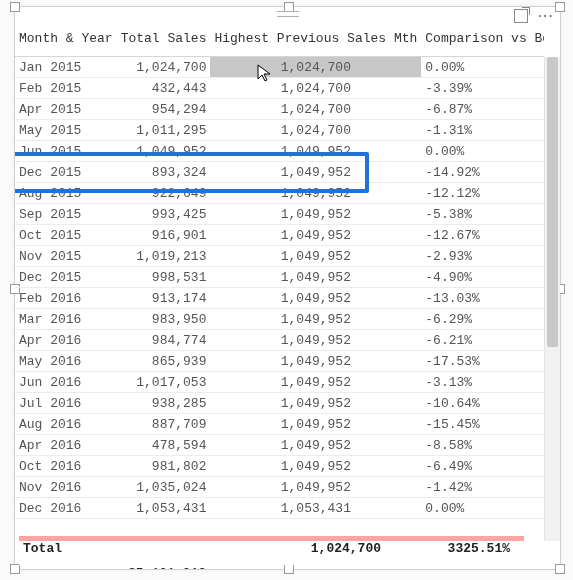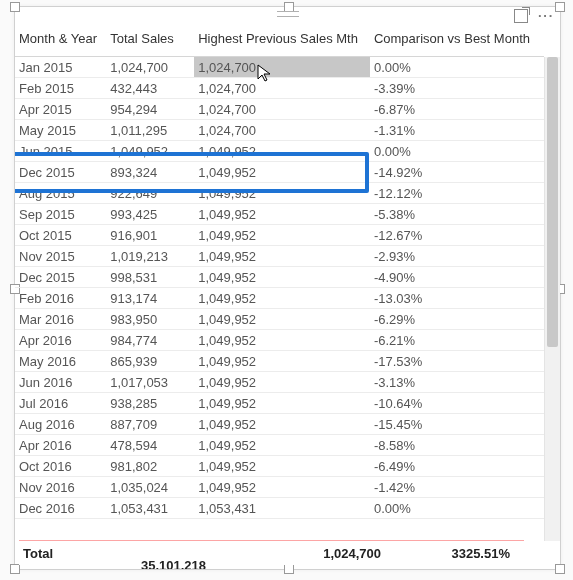--- a/index.html
+++ b/index.html
@@ -88,20 +88,21 @@
     bottom: 0;
     display: flex;
   }
 
   .table-wrap {
     flex: 1;
     position: relative;
     overflow: hidden;
     padding-left: 4px;
     padding-right: 16px;
+    font-family: Liberation Mono, monospace;
   }
 
   table {
     border-collapse: collapse;
     width: 100%;
   }
   thead th {
     font-weight: 400;
     color: #333;
     font-size: 13px;
@@ -111,22 +112,22 @@
     background: #fff;
   }
   tbody td {
     padding: 2.5px 4px;
     border-bottom: 1px solid #ececec;
     font-size: 13px;
     color: #555;
     white-space: nowrap;
   }
   .col-month { text-align: left; width: 88px; }
-  .col-sales { text-align: left; width: 95px; }
-  .col-prev  { text-align: left; width: 175px; }
+  .col-sales { text-align: right; width: 95px; }
+  .col-prev  { text-align: center; width: 175px; }
   .col-comp  { text-align: left; width: 155px; padding-right: 14px; }
 
   tbody tr.highlightcell td.col-prev {
     background: #c7c7c7;
   }
 
   
   .blue-box {
     position: absolute;
     border: 4px solid #1e73d4;
@@ -137,24 +138,23 @@
 
   
   tr.obscured td { position: relative; }
 
   .totals {
     position: absolute;
     left: 4px;
     right: 20px;            
     bottom: 4px;
     height: 24px;
-    border-top: 1px solid #fca5a5;
+    border-top: 5px solid #fca5a5;
     background: #fff;
     display: flex;
-    align-items: center;
     font-weight: 700;
     color: #222;
     font-size: 13px;
   }
   .totals span { display:inline-block; }
   .t-month { width: 88px; text-align: left; padding-left:4px;}
   .t-sales { width: 95px; text-align: right; margin-top: 25px; }
   .t-prev  { width: 175px; text-align: right; }
   .t-comp  { flex:1; text-align: right; padding-right: 14px; }
 

